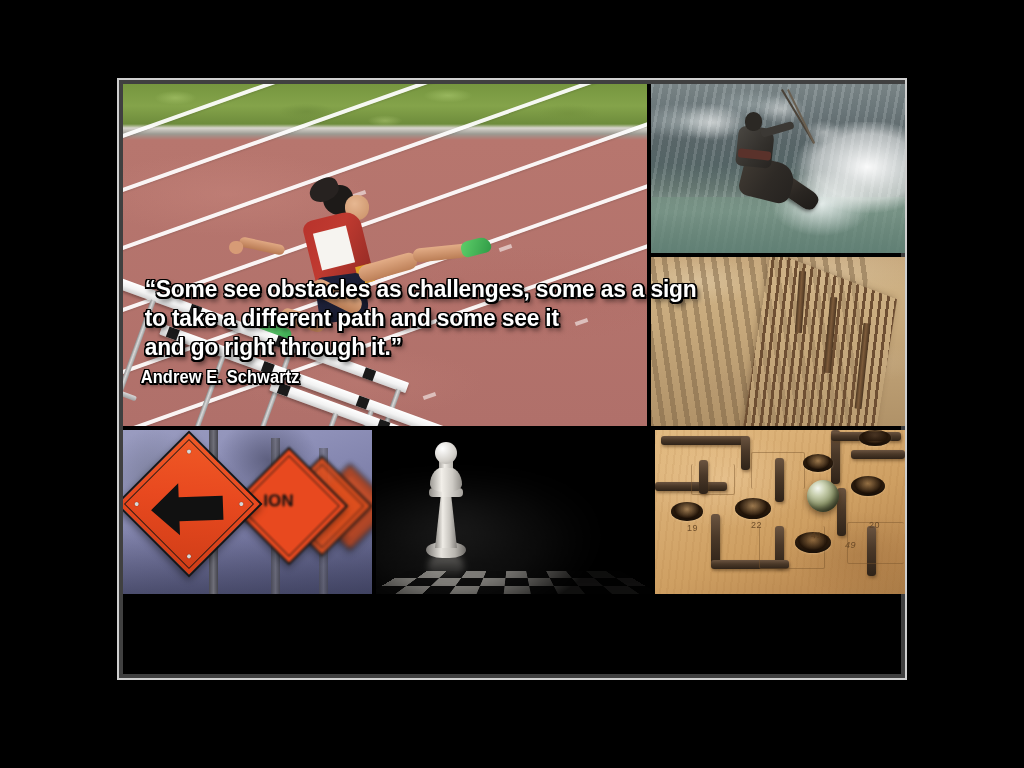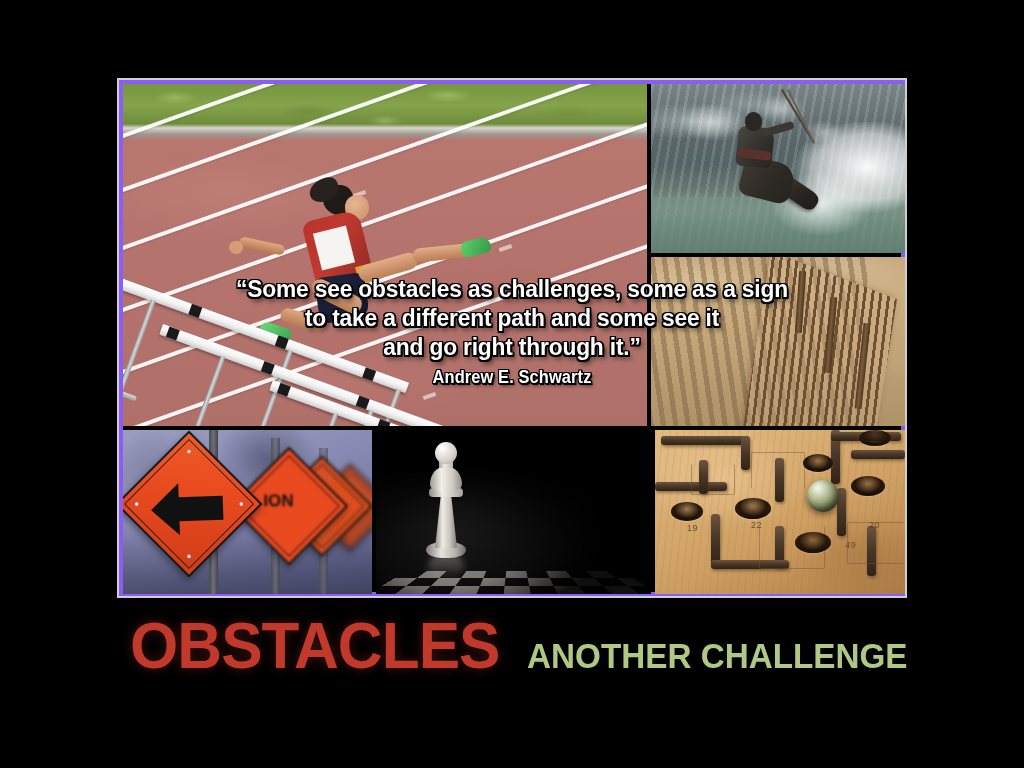--- a/index.html
+++ b/index.html
@@ -19,22 +19,22 @@
     background: #000000;
     overflow: hidden;
   }
 
   
   #collage-frame {
     position: absolute;
     left: 117px;
     top: 78px;
     width: 790px;
-    height: 520px;
-    background: #8b5cf6;
+    height: 602px;
+    background: #404040;
     border: 2px solid #cfcfcf;
     box-sizing: border-box;
   }
   #collage-inner {
     position: absolute;
     left: 4px;
     top: 4px;
     right: 4px;
     bottom: 4px;
     background: #000;
@@ -376,21 +376,21 @@
       radial-gradient(circle at 34% 26%, #f4f7ef 0%, #c8cfae 24%, #8b9468 55%, #4e5434 82%, #2d3018 100%);
     box-shadow: 0 3px 6px rgba(60,38,16,.6), inset -3px -4px 6px rgba(0,0,0,.45);
   }
 
   
   #quote-block {
     position: absolute;
     left: 117px;
     top: 274px;
     width: 790px;
-    text-align: center;
+    text-align: left;
     pointer-events: none;
   }
   #quote-text {
     color: #ffffff;
     font-family: "Liberation Sans Narrow", "Liberation Sans", sans-serif;
     font-size: 24.5px;
     font-weight: bold;
     line-height: 29px;
     letter-spacing: -0.2px;
     transform: scaleX(0.93);
@@ -666,19 +666,15 @@
 
   <div id="quote-block">
     <div id="quote-text">
       <div>“Some see obstacles as challenges, some as a sign</div>
       <div>to take a different path and some see it</div>
       <div>and go right through it.”</div>
     </div>
     <div id="quote-author">Andrew E. Schwartz</div>
   </div>
 
-  <div id="title-band">
-    <span id="title-main">OBSTACLES</span>
-    <span id="title-sub">ANOTHER CHALLENGE</span>
-  </div>
 
 
 </div>
 
 </body></html>

